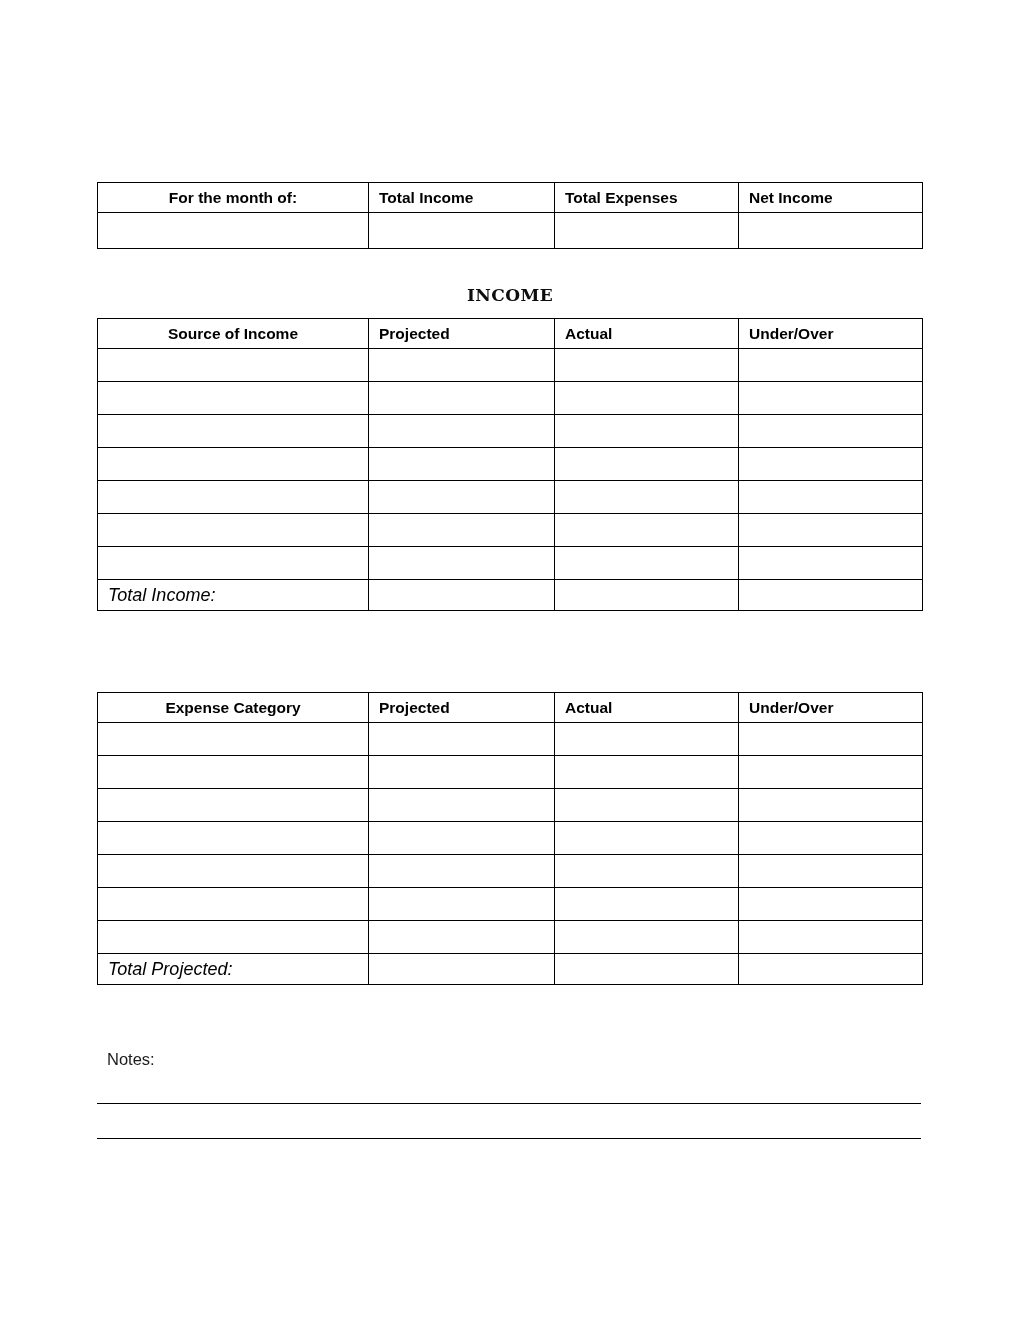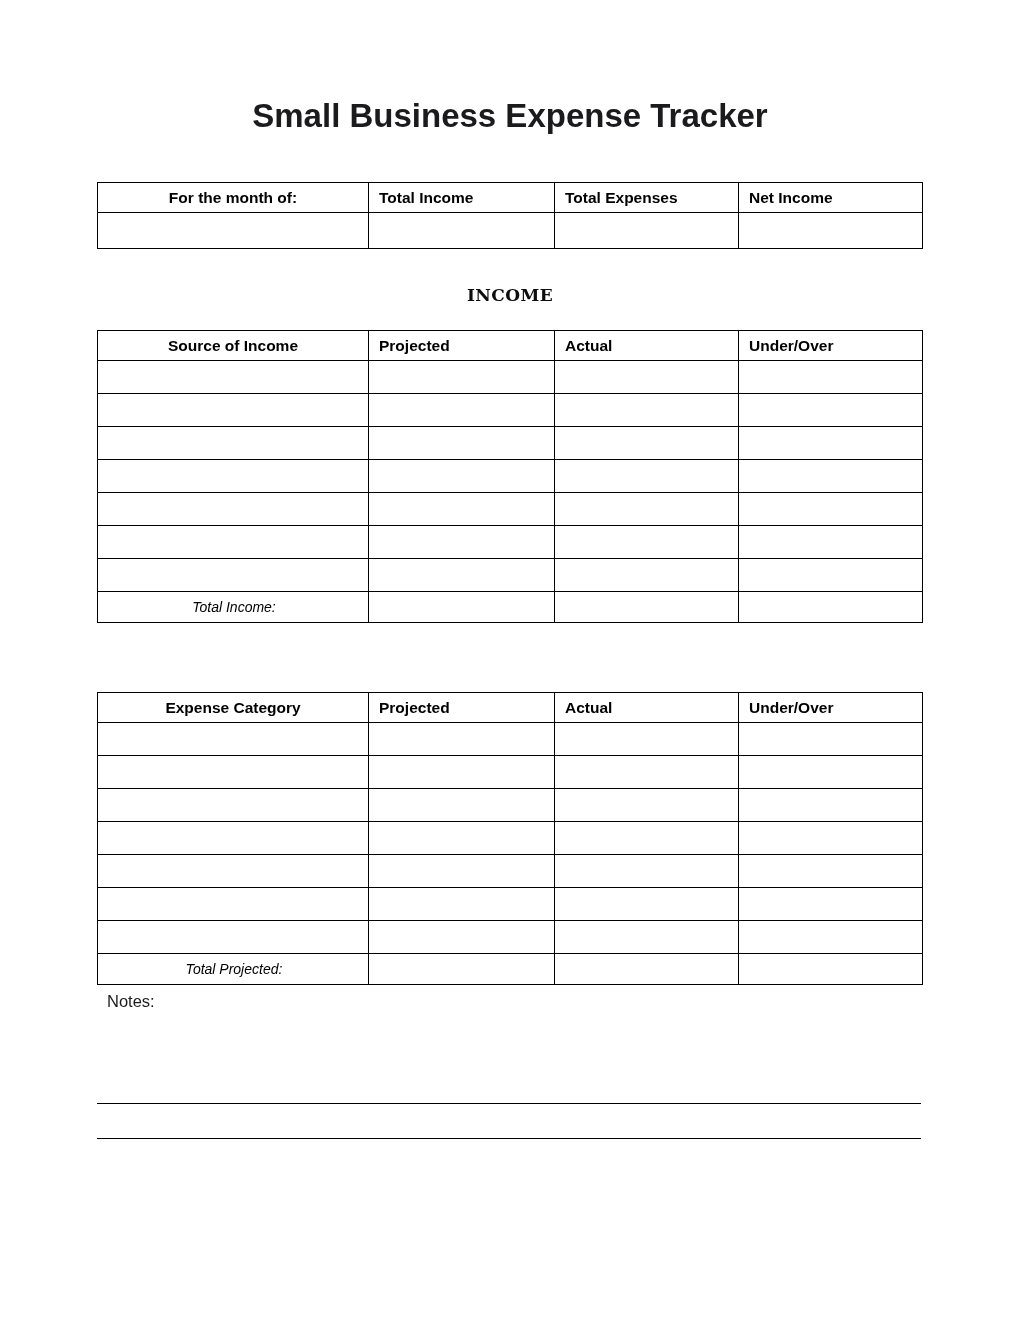--- a/index.html
+++ b/index.html
@@ -26,54 +26,54 @@
     color:var(--title-color);
     letter-spacing:0px;
   }
   table{
     border-collapse:collapse;
     width:825px;
     table-layout:fixed;
   }
   .tbl{position:absolute;left:97px;}
   .tbl-summary{top:182px;}
-  .tbl-income{top:318px;margin-top:12px;}
+  .tbl-income{top:318px;}
   .tbl-expenses{top:692px;}
   th,td{
     border:1.6px solid var(--border-color);
     padding:0 10px;
     font-size:15.5px;
     overflow:hidden;
   }
   th{font-weight:bold;}
   th.cell-left{text-align:center;}
   th.cell-center{text-align:left;}
   tr.header-row{height:30px;}
   tr.blank-row{height:33px;}
   tr.summary-blank-row{height:36px;}
   tr.total-row{height:31px;}
   td.total-cell{
-    text-align:center;
+    text-align:left;
     font-style:italic;
-    font-size:14px;
+    font-size:18px;
     padding-right:8px;
   }
   .section-heading{
     position:absolute;left:0;width:100%;
     text-align:center;
     font-family:"DejaVu Serif", serif;
     font-weight:bold;
     font-size:17px;
     letter-spacing:0.4px;
     color:#0d0d0d;
   }
   .heading-income{top:285px;}
   .heading-expenses{top:660px;}
   .notes-label{
-    position:absolute;left:107px;top:992px;
+    position:absolute;left:107px;top:1050px;
     font-size:16.5px;color:#1c1c1c;
   }
   .note-line{
     position:absolute;left:97px;width:824px;height:0;
     border-bottom:1.6px solid var(--border-color);
   }
   .note-line-1{top:1103px;}
   .note-line-2{top:1138px;}
   .footer-logo{
     position:absolute;top:1146px;right:104px;
@@ -93,21 +93,20 @@
     letter-spacing:0px;
   }
   .brand-first{color:var(--brand-dark);}
   .brand-second{color:var(--brand-blue);}
 </style>
 </head>
 <body>
 
 <div class="page">
 
-  <div class="doc-title">Small Business Expense Tracker</div>
 
   <table class="tbl tbl-summary">
     <colgroup>
       <col style="width:271px">
         <col style="width:186px">
         <col style="width:184px">
         <col style="width:184px">
     </colgroup>
     <thead>
       <tr class="header-row">

